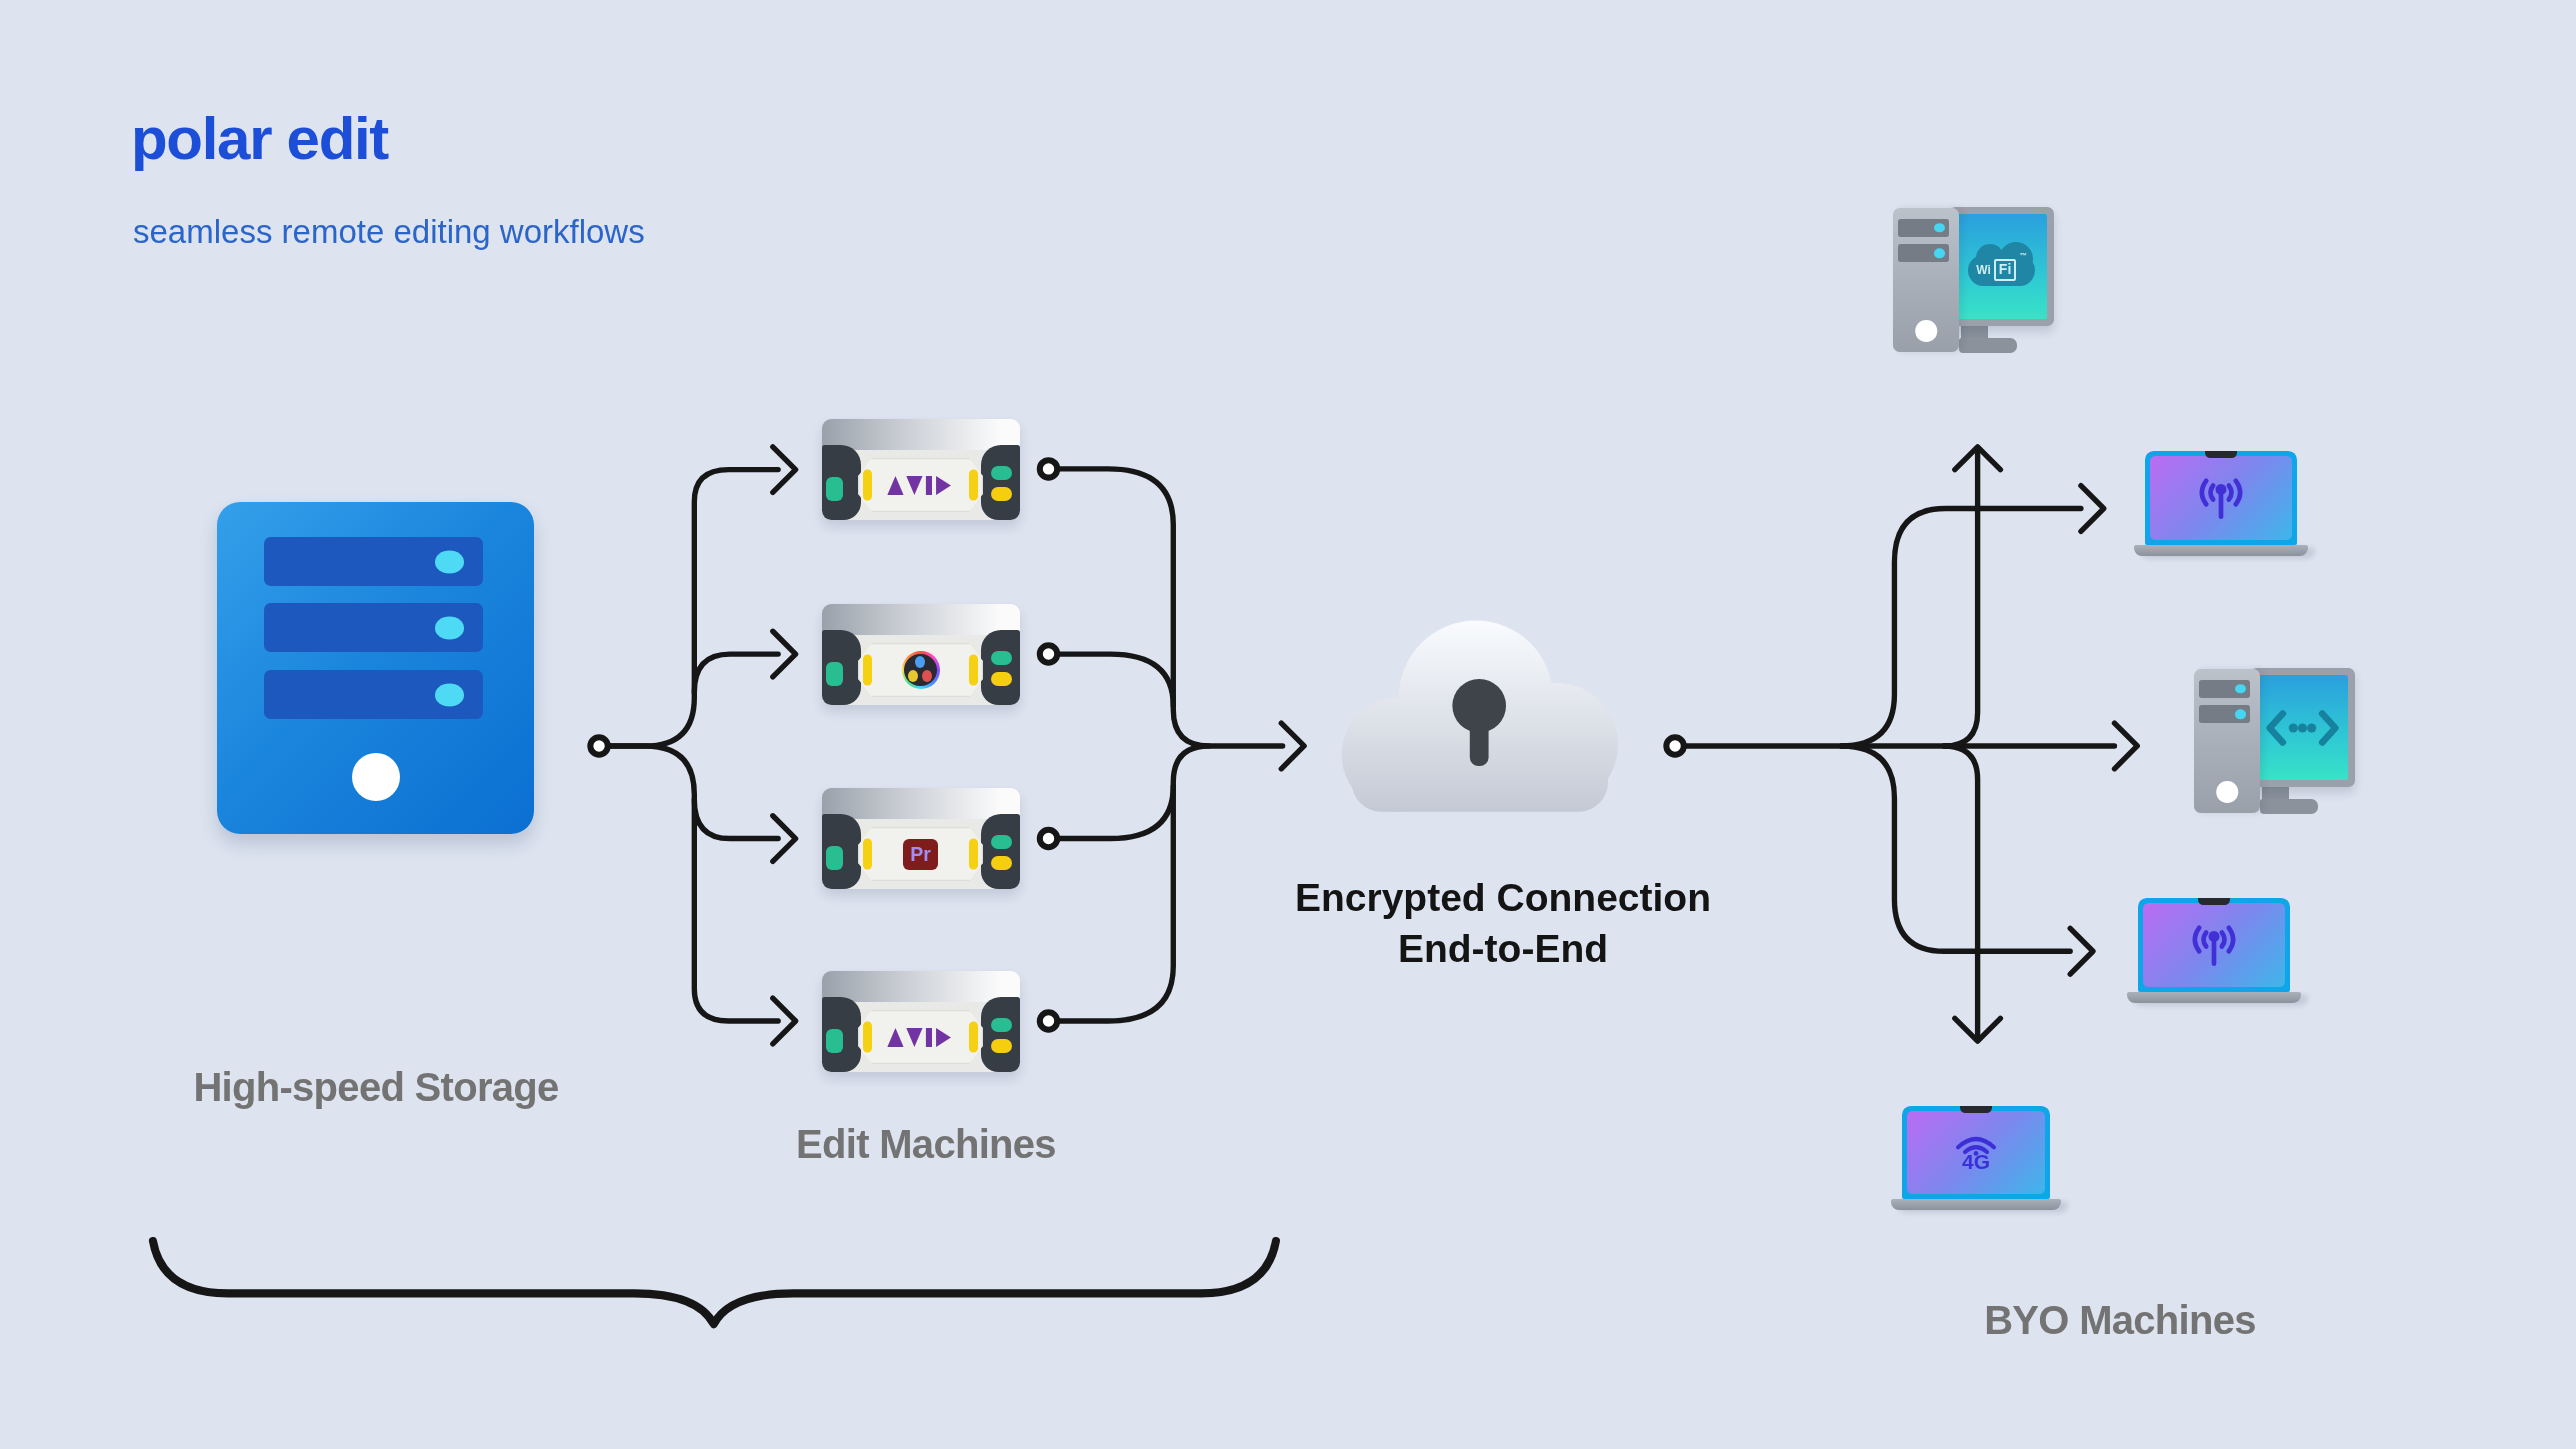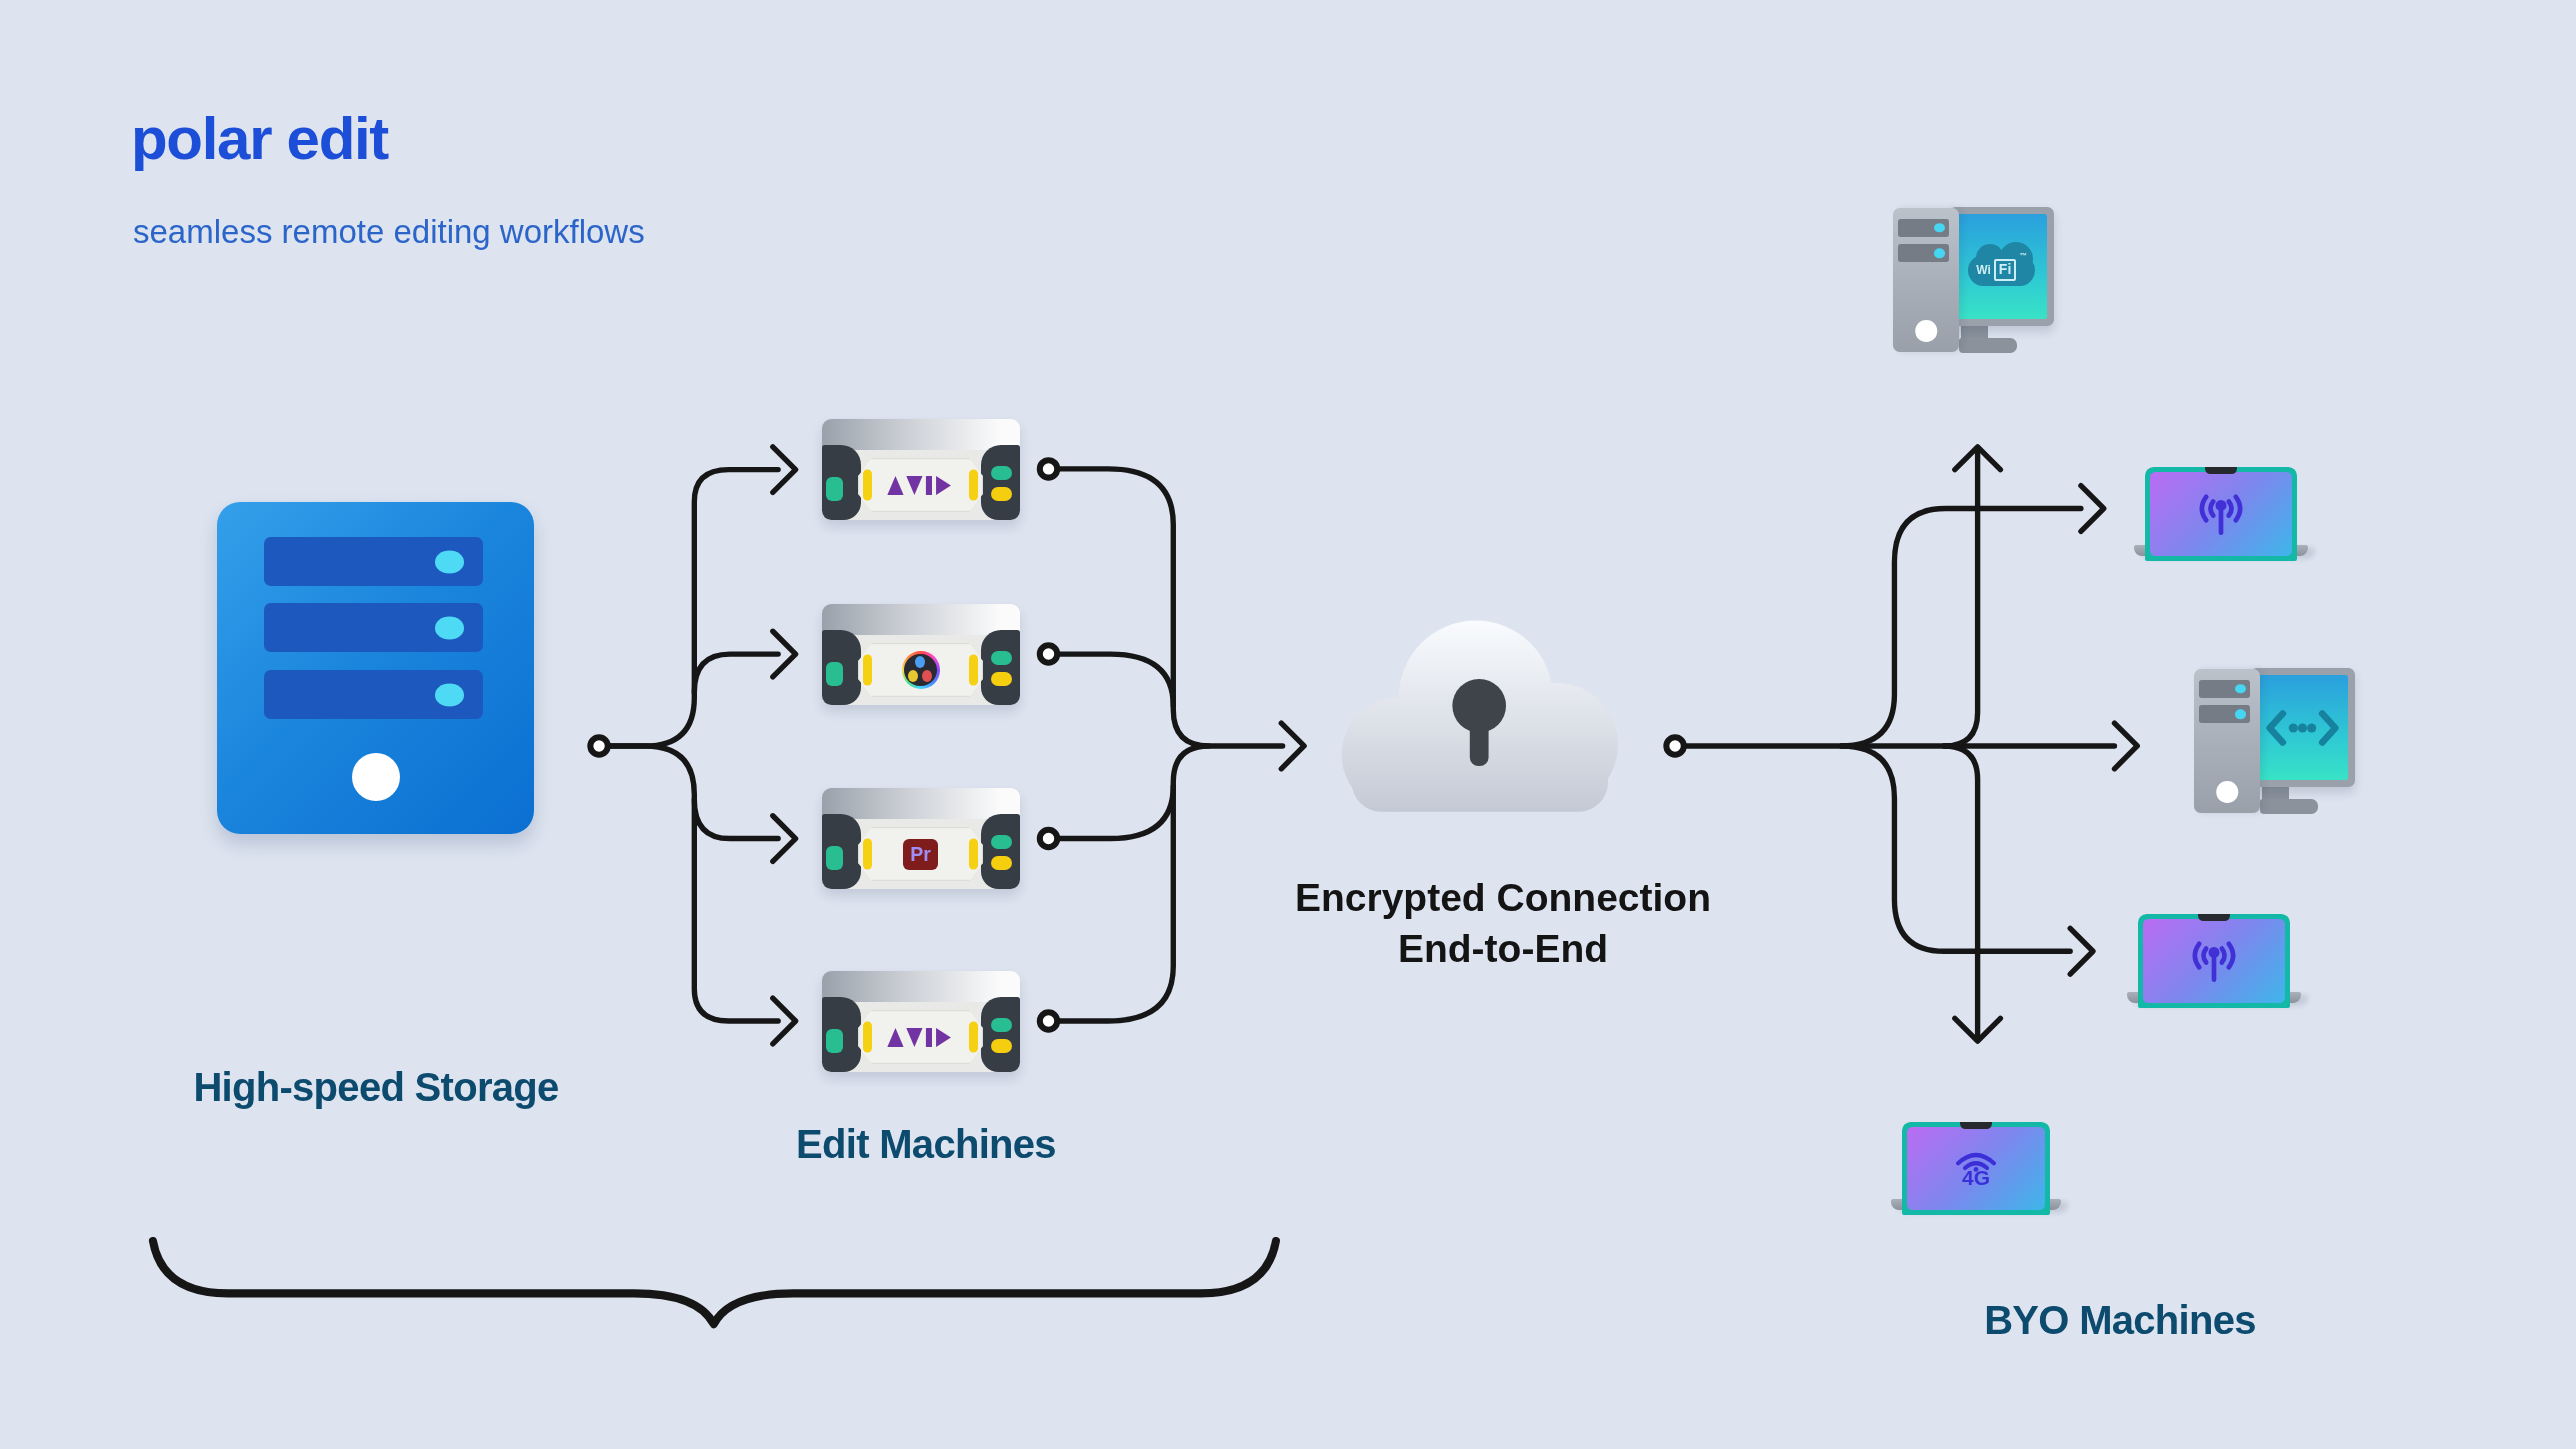--- a/index.html
+++ b/index.html
@@ -17,21 +17,21 @@
     font-size:60px;font-weight:700;color:#1d4ed8;
     letter-spacing:-1.3px;line-height:1;
   }
   .subtitle{
     left:133px;top:213px;
     font-size:33px;font-weight:500;color:#2b65c9;
     letter-spacing:0px;
   }
   
   .sec-label{
-    font-size:40px;font-weight:700;color:#0c4a6e;
+    font-size:40px;font-weight:700;color:#737373;
     transform:translateX(-50%);white-space:nowrap;letter-spacing:-0.7px;
   }
   .cloud-label{
     font-size:39px;font-weight:700;color:#141414;
     transform:translateX(-50%);text-align:center;line-height:1.32;white-space:nowrap;
   }
   
   .storage{
     left:217px;top:502px;width:317px;height:332px;
     background:linear-gradient(135deg,#34a0ea 0%,#1b86dd 45%,#0b6fd1 100%);
@@ -132,22 +132,22 @@
   .wifi-text{
     position:absolute;inset:0;display:flex;align-items:center;justify-content:center;gap:3.4px;
     color:#cdeef5;font-weight:700;z-index:2;padding-top:6.7px;
   }
   .wifi-text .wi{font-size:12px;}
   .wifi-text .fi{font-size:14px;border:2px solid #cdeef5;border-radius:2px;padding:0 2.7px;line-height:1.25;}
   .wifi-text .tm{font-size:7.4px;align-self:flex-start;margin-top:1.3px;}
   
   .laptop{}
   .lap-screen{
-    position:absolute;left:0;top:16px;width:152px;height:94px;
-    background:#14b8a6;border-radius:8.7px 8.7px 2px 2px;z-index:1;
+    position:absolute;left:0;top:0;width:152px;height:94px;
+    background:#0ea5e9;border-radius:8.7px 8.7px 2px 2px;z-index:1;
   }
   .lap-display{
     position:absolute;inset:4.7px;border-radius:5.4px;overflow:hidden;
     background:linear-gradient(135deg,#bb6cf3 0%,#7e86ee 50%,#3eb6ea 100%);
     display:flex;align-items:center;justify-content:center;
   }
   .notch{
     position:absolute;top:0;left:50%;transform:translateX(-50%);
     width:32px;height:7.4px;background:#26292e;border-radius:0 0 5.4px 5.4px;z-index:2;
   }

